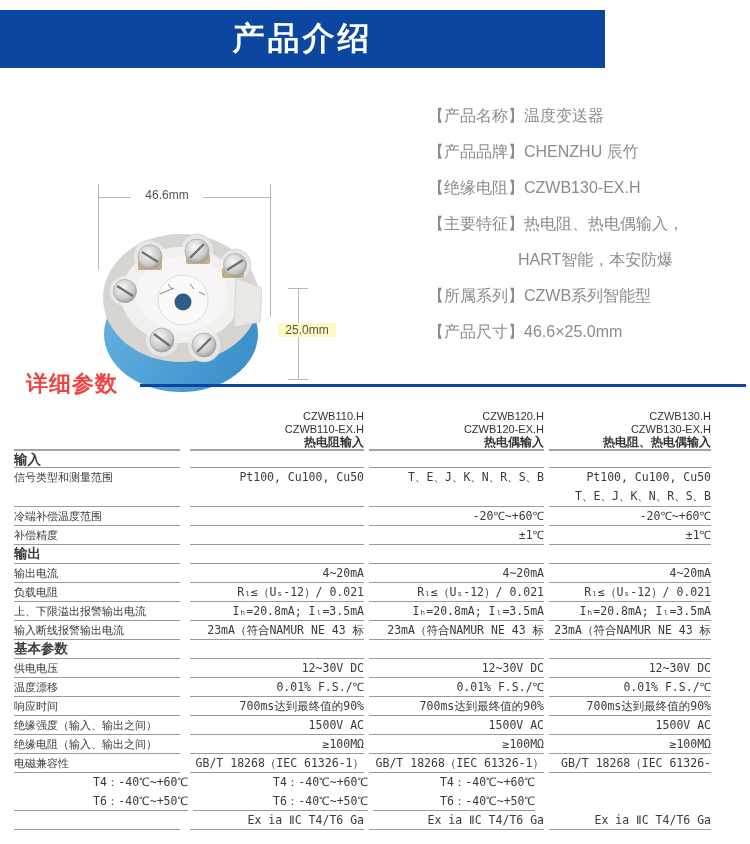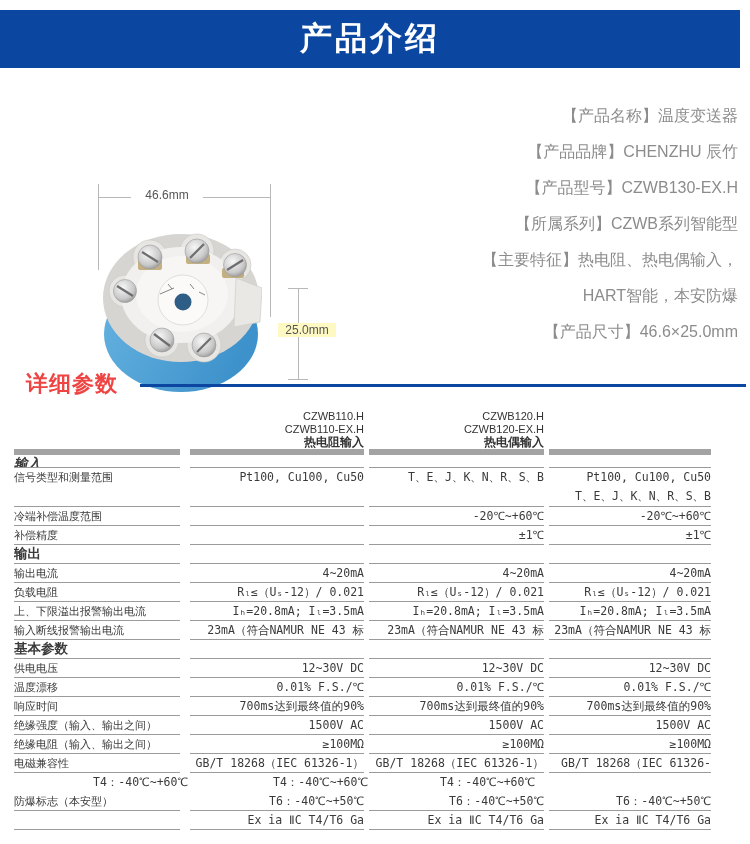--- a/index.html
+++ b/index.html
@@ -2,61 +2,61 @@
 <html><head>
 <meta charset="utf-8">
 <style>
   html,body{margin:0;padding:0;}
   body{
     width:750px;height:844px;position:relative;background:#ffffff;
     font-family:"Liberation Sans","DejaVu Sans",sans-serif;
     -webkit-font-smoothing:antialiased;overflow:hidden;
   }
   
-  .banner{position:absolute;left:0;top:10px;width:740px;height:58px;background:#0b47a1;
+  .banner{position:absolute;left:0;top:10px;width:605px;height:58px;background:#0b47a1;
           display:flex;align-items:center;justify-content:center;}
   .banner .title{color:#fff;font-size:32px;font-weight:bold;letter-spacing:3px;}
 
   
   .fig-wrap{position:absolute;left:0;top:80px;width:420px;height:280px;}
   .dim{position:absolute;color:#555;font-size:12px;}
   .dline{position:absolute;border-color:#b8b8b8 !important;}
   .dim-h-line{left:98px;top:117px;width:172px;border-top:1px solid;}
   .dim-h-label{left:131px;top:108px;width:72px;text-align:center;background:#fff;}
   .ext-left{left:98px;top:104px;height:86px;border-left:1px solid;}
   .ext-right{left:270px;top:104px;height:133px;border-left:1px solid;}
   .dim-v-line{left:298px;top:208px;height:91px;border-left:1px solid;}
   .tick-top{left:288px;top:208px;width:20px;border-top:1px solid;}
   .tick-bot{left:288px;top:299px;width:20px;border-top:1px solid;}
   .dim-v-label{left:278px;top:243px;width:58px;text-align:center;background:#fef9c3;}
   .device{position:absolute;left:102px;top:152px;}
 
   
-  .info{position:absolute;left:428px;top:104px;width:310px;color:#8c8c8c;font-size:16px;text-align:right;}
+  .info{position:absolute;left:428px;top:104px;width:310px;color:#8c8c8c;font-size:16px;}
   .info .item{margin-bottom:13px;line-height:23px;}
   .info .cont{padding-left:90px;line-height:23px;margin-top:13px;}
 
   
   .sectitle{position:absolute;left:26px;top:369px;font-size:22px;font-weight:bold;color:#ef4444;letter-spacing:1px;}
   .secline{position:absolute;left:140px;top:384px;width:606px;height:3px;background:#0b47a1;}
 
   
   .ptable{position:absolute;left:14px;top:404px;width:697px;color:#3a3a3a;}
   .thead{display:flex;align-items:flex-end;height:45px;}
   .thead .hcell{font-size:11px;line-height:13px;text-align:right;color:#333;}
   .thead .hb{font-weight:bold;font-size:12px;}
   .cl{width:166px;margin-right:10px;}
   .c1{width:174px;margin-right:5px;text-align:right;}
   .c2{width:175px;margin-right:5px;text-align:right;}
   .c3{width:162px;text-align:right;}
   .prow{display:flex;}
   .prow>div{box-sizing:border-box;height:19px;line-height:18px;border-bottom:1px solid #9b9b9b;overflow:hidden;}
   .prow .cl{font-size:11px;}
   .prow .val{font-family:"DejaVu Sans Mono","Liberation Mono",monospace;font-size:11.5px;}
-  .prow.first>div{border-top:6px solid #a3a3a3;font-style:italic;}
+  .prow.first>div{border-top:2px solid #a3a3a3;}
   .prow.sec .cl{font-weight:bold;font-size:13.5px;}
   .prow.tall>div{height:39px;}
   .prow.tall .val div{line-height:19px;height:19px;}
   .prow.noline>div{border-bottom:none;}
 </style>
 </head>
 <body>
 
 <div class="banner">
   <div class="title">产品介绍</div>
@@ -137,45 +137,50 @@
 
   <div class="dim dline dim-v-line"></div>
   <div class="dim dline tick-top"></div>
   <div class="dim dline tick-bot"></div>
   <div class="dim dim-v-label">25.0mm</div>
 </div>
 
 <div class="info">
   <div class="item"><span>【产品名称】</span><span>温度变送器</span></div>
   <div class="item"><span>【产品品牌】</span><span>CHENZHU 辰竹</span></div>
-  <div class="item"><span>【产品型号】</span><span>CZWB130-EX.H</span></div>
-  <div class="item"><span>【所属系列】</span><span>CZWB系列智能型</span></div>
+  <div class="item"><span>【绝缘电阻】</span><span>CZWB130-EX.H</span></div>
   <div class="item">
     <span>【主要特征】</span><span>热电阻、热电偶输入，</span>
     <div class="cont">HART智能，本安防爆</div>
   </div>
+  <div class="item"><span>【所属系列】</span><span>CZWB系列智能型</span></div>
   <div class="item"><span>【产品尺寸】</span><span>46.6×25.0mm</span></div>
 </div>
 
 <div class="sectitle">详细参数</div>
 <div class="secline"></div>
 
 <div class="ptable">
   <div class="thead">
     <div class="cl"></div>
     <div class="c1 hcell">
       <div>CZWB110.H</div>
       <div>CZWB110-EX.H</div>
       <div class="hb">热电阻输入</div>
     </div>
     <div class="c2 hcell">
       <div>CZWB120.H</div>
       <div>CZWB120-EX.H</div>
       <div class="hb">热电偶输入</div>
     </div>
+    <div class="c3 hcell">
+      <div>CZWB130.H</div>
+      <div>CZWB130-EX.H</div>
+      <div class="hb">热电阻、热电偶输入</div>
+    </div>
   </div>
 
   <div class="prow first sec">
     <div class="cl">输入</div>
       <div class="c1"></div>
       <div class="c2"></div>
       <div class="c3"></div>
   </div>
   <div class="prow tall">
     <div class="cl">信号类型和测量范围</div>
@@ -269,21 +274,20 @@
     <div class="c1 val">GB/T 18268（IEC 61326-1）</div>
     <div class="c2 val">GB/T 18268（IEC 61326-1）</div>
     <div class="c3 val">GB/T 18268（IEC 61326-1）</div>
   </div>
   <div class="prow noline">
     <div class="c1 val">T4：-40℃~+60℃</div>
     <div class="c2 val">T4：-40℃~+60℃</div>
     <div class="c3 val">T4：-40℃~+60℃</div>
   </div>
   <div class="prow">
-    <div class="cl">防爆标志（本安型）</div>
     <div class="c1 val">T6：-40℃~+50℃</div>
     <div class="c2 val">T6：-40℃~+50℃</div>
     <div class="c3 val">T6：-40℃~+50℃</div>
   </div>
   <div class="prow">
     <div class="cl"></div>
     <div class="c1 val">Ex ia ⅡC T4/T6 Ga（CZWB110-EX.H）</div>
     <div class="c2 val">Ex ia ⅡC T4/T6 Ga（CZWB120-EX.H）</div>
     <div class="c3 val">Ex ia ⅡC T4/T6 Ga（CZWB130-EX.H）</div>
   </div>

